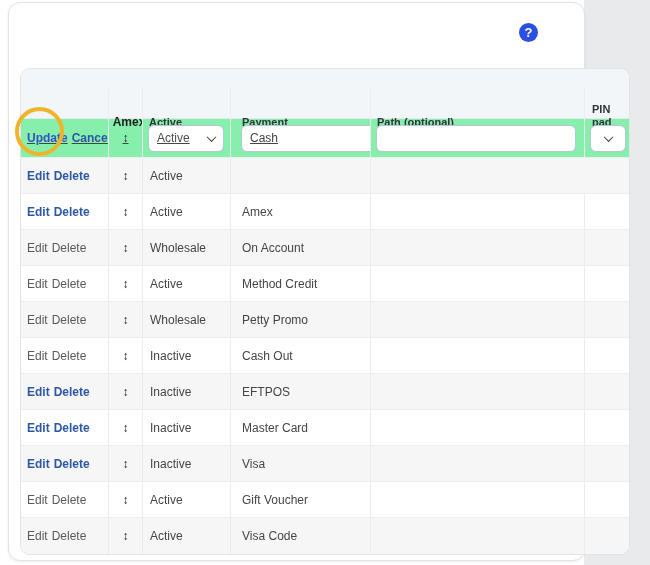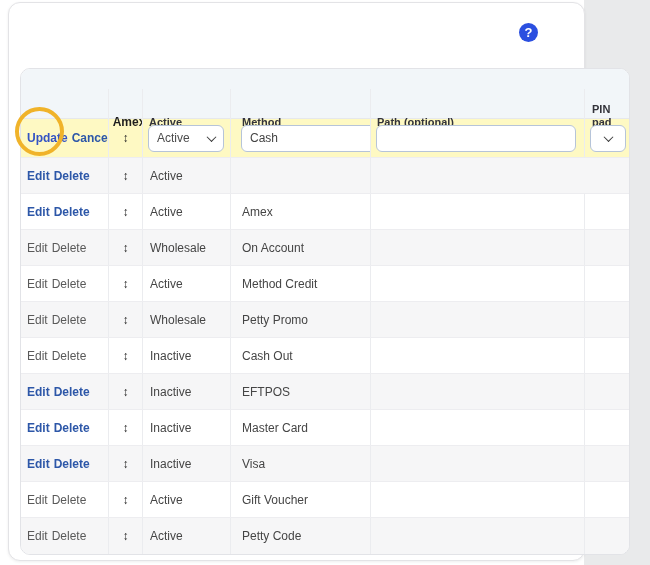--- a/index.html
+++ b/index.html
@@ -32,21 +32,21 @@
     border-right:1px solid #ebecef; overflow:hidden; }
   .trow > div:last-child { border-right:none; }
 
   .thead { height:50px; background:#f2f6f9; border-bottom:1px solid #e6e8ec;
     font-size:11px; font-weight:bold; color:#33333a; }
   .thead > div { align-items:flex-end; padding:0 0 8px 6px; line-height:1.25;margin-top:40px; }
   .thead > div.c-sort { padding-left:7px; }
   .thead > div.c-method { padding-left:11px; }
   .thead > div.c-pin { padding-left:7px; white-space:normal; width:46px; }
 
-  .editrow { height:39px; background:#fef9c3; border-bottom:1px solid #ededf0; }
+  .editrow { height:39px; background:#86efac; border-bottom:1px solid #ededf0;text-decoration:underline; }
   .drow { height:36px; border-bottom:1px solid #ededf0; }
   .drow:last-child { border-bottom:none; }
   .stripe { background:#f6f6f7; }
   .plain { background:#ffffff; }
 
   .c-links { padding-left:6px; gap:4px; white-space:nowrap; }
   .c-sort { justify-content:center; font-weight:bold; color:#1f1f1f;
     font-size:12px; }
   .c-status { padding-left:7px; }
   .c-method { padding-left:11px; }
@@ -88,21 +88,21 @@
   <div class="help-icon">
     <span>?</span>
   </div>
 
   <div class="tbl">
 
     <div class="trow thead">
       <div class="c-links"></div>
       <div class="c-sort">Amex</div>
       <div class="c-status">Active</div>
-      <div class="c-method">Method</div>
+      <div class="c-method">Payment</div>
       <div class="c-status">Path (optional)</div>
       <div class="c-pin">PIN pad</div>
     </div>
 
     <div class="trow editrow">
       <div class="c-links">
         <a class="lnk update-lnk">Update</a>
         <a class="lnk cancel-lnk">Cancel</a>
       </div>
       <div class="c-sort">
@@ -269,21 +269,21 @@
 
   <div class="trow drow stripe links-grey">
     <div class="c-links">
       <a class="lnk">Edit</a>
       <a class="lnk">Delete</a>
     </div>
     <div class="c-sort">
       <span>↕</span>
     </div>
     <div class="c-status">Active</div>
-    <div class="c-method">Petty Code</div>
+    <div class="c-method">Visa Code</div>
     <div></div>
     <div></div>
   </div>
 </div>
 
   </div>
 
   <div class="highlight-circle"></div>
 
 </div>

